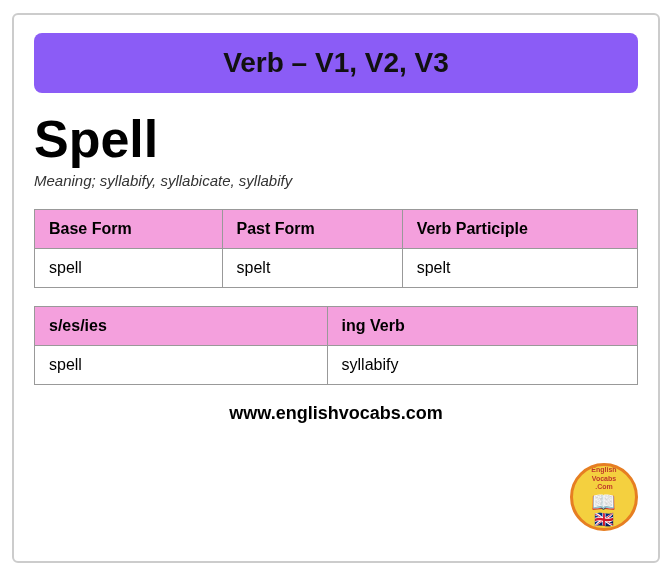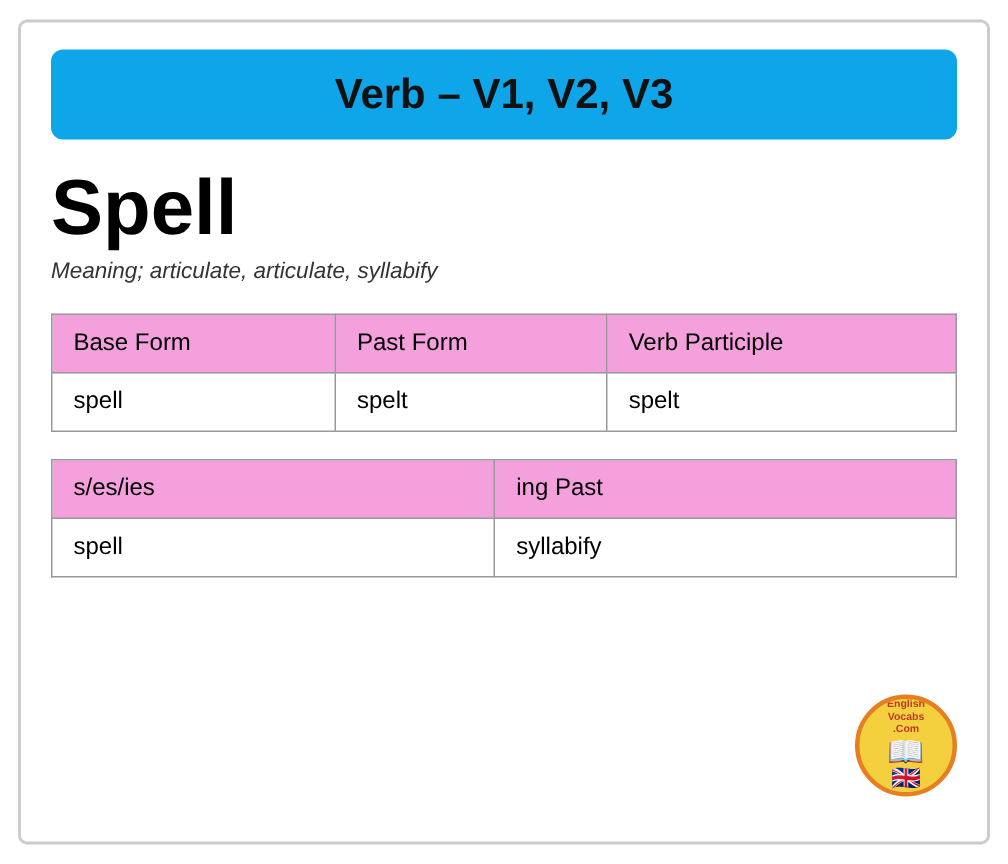--- a/index.html
+++ b/index.html
@@ -18,21 +18,21 @@
       width: 648px;
       min-height: 550px;
       background: #fff;
       border: 2px solid #ccc;
       border-radius: 6px;
       padding: 18px 20px 16px 20px;
       position: relative;
     }
 
     .header-banner {
-      background: #0ea5e9;
+      background: #8b5cf6;
       border-radius: 8px;
       text-align: center;
       padding: 14px 10px;
       margin-bottom: 18px;
     }
 
     .header-banner h1 {
       font-size: 28px;
       font-weight: bold;
       color: #111;
@@ -57,21 +57,21 @@
       width: 100%;
       border-collapse: collapse;
       margin-bottom: 18px;
     }
 
     table th {
       background: #f4a0dd;
       border: 1.5px solid #999;
       padding: 10px 14px;
       font-size: 16px;
-      font-weight: normal;
+      font-weight: bold;
       text-align: left;
       color: #000;
     }
 
     table td {
       border: 1.5px solid #999;
       padding: 10px 14px;
       font-size: 16px;
       color: #000;
       background: #fff;
@@ -123,21 +123,21 @@
 <body>
 
 <div class="card">
 
   <div class="header-banner">
     <h1>Verb – V1, V2, V3</h1>
   </div>
 
   <div class="word-title">Spell</div>
 
-  <div class="meaning">Meaning; articulate, articulate, syllabify</div>
+  <div class="meaning">Meaning; syllabify, syllabicate, syllabify</div>
 
   <table>
     <thead>
       <tr>
         <th>Base Form</th>
         <th>Past Form</th>
         <th>Verb Participle</th>
       </tr>
     </thead>
     <tbody>
@@ -146,31 +146,32 @@
         <td>spelt</td>
         <td>spelt</td>
       </tr>
     </tbody>
   </table>
 
   <table>
     <thead>
       <tr>
         <th>s/es/ies</th>
-        <th>ing Past</th>
+        <th>ing Verb</th>
       </tr>
     </thead>
     <tbody>
       <tr>
         <td>spell</td>
         <td>syllabify</td>
       </tr>
     </tbody>
   </table>
 
+  <div class="website">www.englishvocabs.com</div>
 
   <div class="logo">
     <div class="logo-text-top">English<br>Vocabs<br>.Com</div>
     <div class="logo-book">📖</div>
     <div class="logo-flag">🇬🇧</div>
   </div>
 
 </div>
 
 </body></html>

